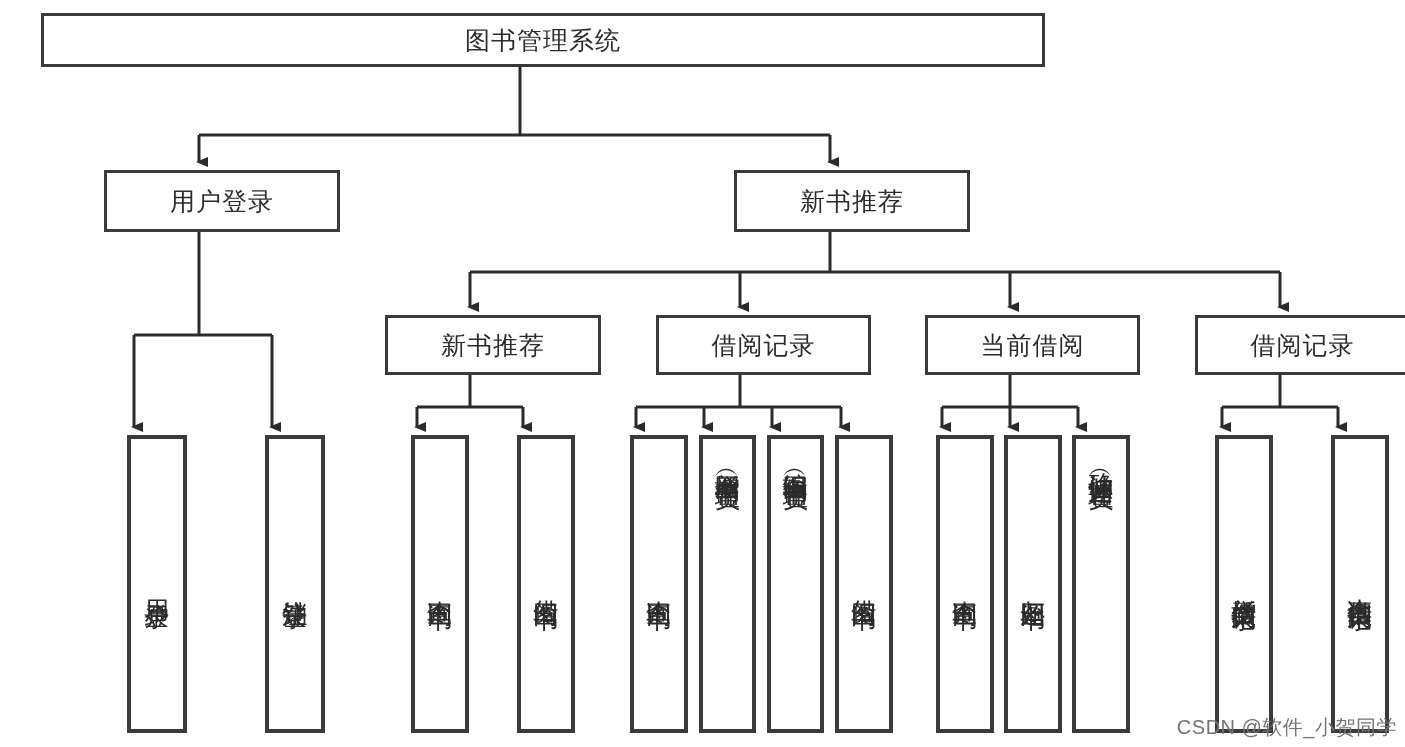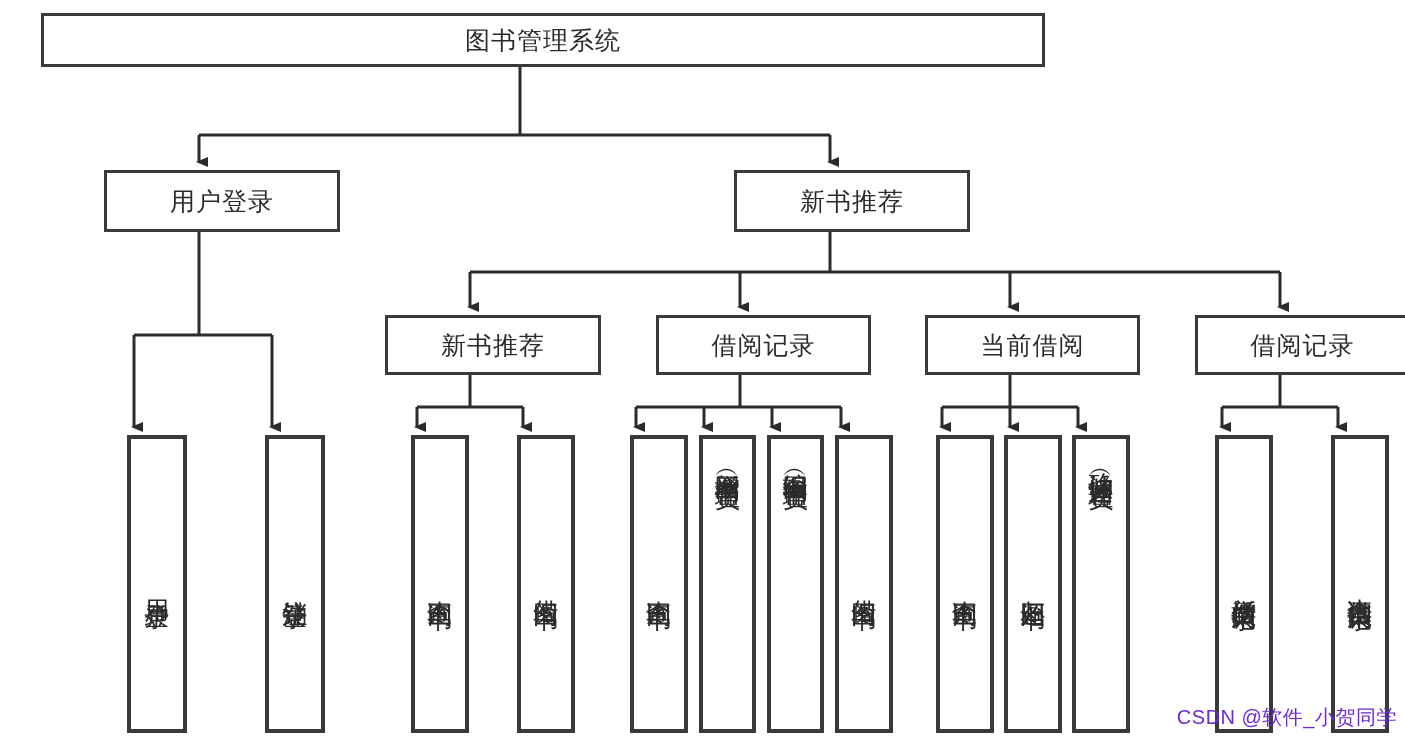--- a/index.html
+++ b/index.html
@@ -63,23 +63,23 @@
     position: absolute;
     left: 0;
     top: 0;
     width: 1405px;
     height: 747px;
     pointer-events: none;
   }
   .watermark {
     position: absolute;
     right: 8px;
-    bottom: 16px;
+    bottom: 6px;
     font-size: 20px;
-    color: #6d28d9;
+    color: #737373;
     letter-spacing: 0.5px;
     white-space: nowrap;
     margin-left: 48px;
   }
 </style>
 </head>
 <body>
 
 <div id="canvas">
 

